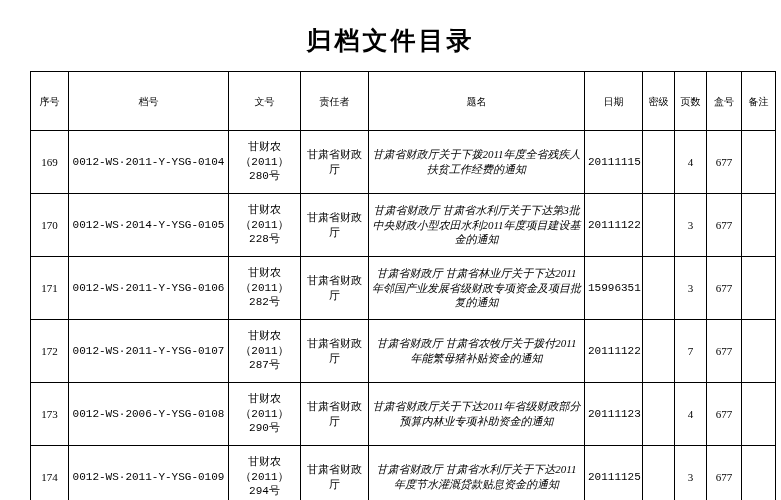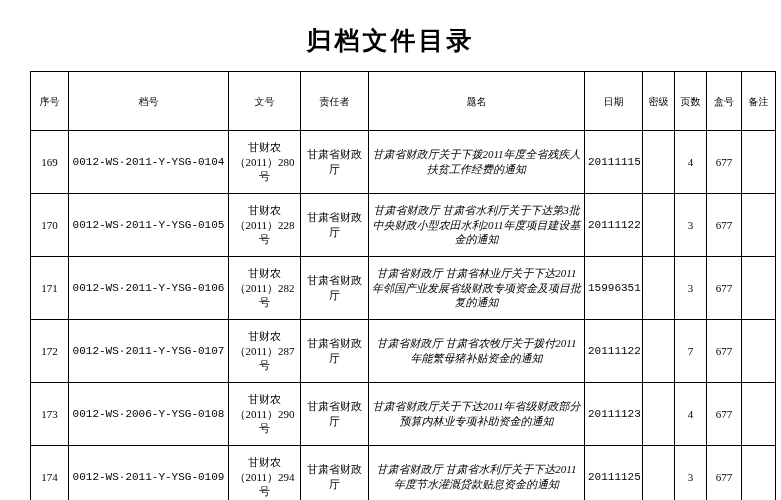--- a/index.html
+++ b/index.html
@@ -88,20 +88,21 @@
     font-style: italic;
   }
   td.date-cell {
     font-family: "Liberation Mono", "DejaVu Sans Mono", monospace;
     font-size: 11px;
     margin-top: 28px;
   }
   td.docno-cell {
     font-size: 11.5px;
     line-height: 1.4;
+    font-family: Liberation Mono, monospace;
   }
   td.resp-cell {
     font-size: 11.5px;
     line-height: 1.4;
     margin-left: 39px;
   }
   td.seq-cell {
     font-size: 12px;
   }
   td.num-cell {
@@ -151,21 +152,21 @@
           <td class="resp-cell">甘肃省财政厅</td>
           <td class="title-cell">甘肃省财政厅关于下拨2011年度全省残疾人扶贫工作经费的通知</td>
           <td class="date-cell">20111115</td>
           <td class="num-cell"></td>
           <td class="num-cell">4</td>
           <td class="num-cell">677</td>
           <td class="num-cell"></td>
         </tr>
         <tr>
           <td class="seq-cell">170</td>
-          <td class="code-cell">0012-WS·2011-Y-YSG-0105</td>
+          <td class="code-cell">0012-WS·2014-Y-YSG-0105</td>
           <td class="docno-cell">甘财农（2011）228号</td>
           <td class="resp-cell">甘肃省财政厅</td>
           <td class="title-cell">甘肃省财政厅 甘肃省水利厅关于下达第3批中央财政小型农田水利2011年度项目建设基金的通知</td>
           <td class="date-cell">20111122</td>
           <td class="num-cell"></td>
           <td class="num-cell">3</td>
           <td class="num-cell">677</td>
           <td class="num-cell"></td>
         </tr>
         <tr>

